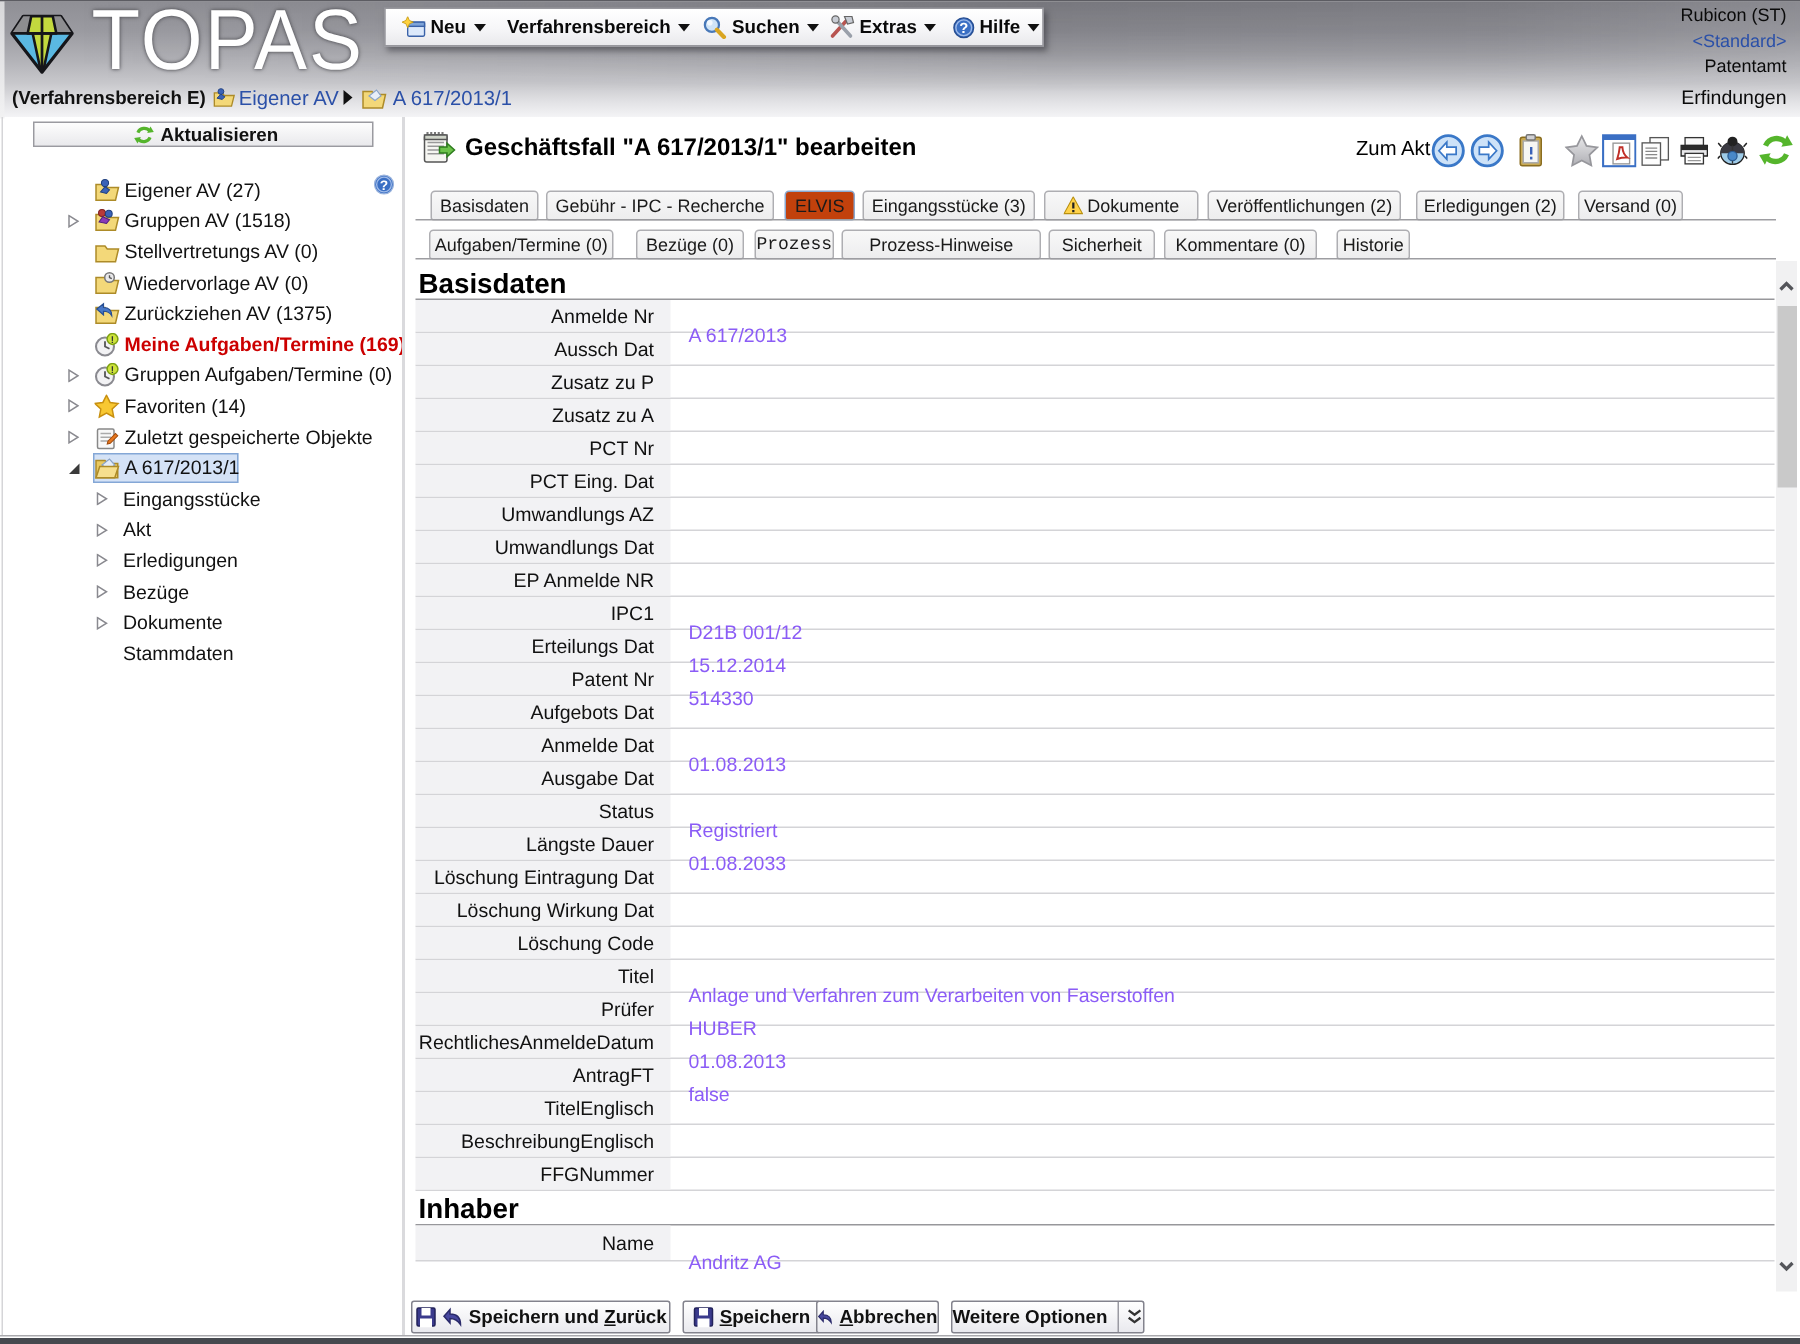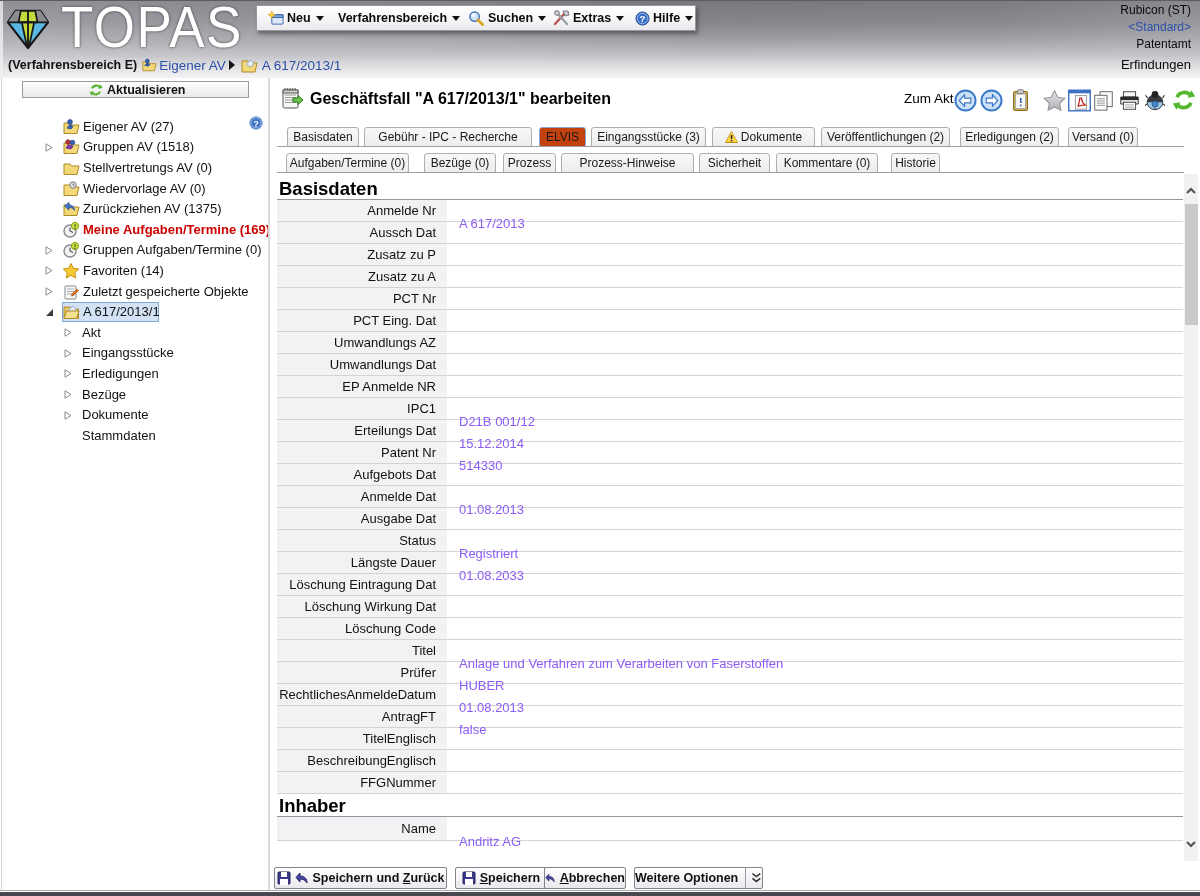--- a/index.html
+++ b/index.html
@@ -272,27 +272,27 @@
           <path d="M1 3 L7 3 L8.5 5 L15.5 5 L15.5 14.5 L1 14.5 Z" fill="#e8c860" stroke="#ad8b28"></path>
           <path d="M5 6 L10 2 L13.5 6 L9.5 9.5 Z" fill="#e4ecf8" stroke="#8aa4c8" stroke-width="0.8"></path>
           <path d="M3.5 7 L16 7 L13.5 14.5 L1 14.5 Z" fill="#f6df8e" stroke="#ad8b28"></path>
         </svg>
         <span class="ttext " style="left:47px">A 617/2013/1</span>
       </div>
       <div class="trow">
         <svg class="texp" style="left:28px" width="8" height="9" viewBox="0 0 8 9">
           <path d="M1 0.8 L7 4.5 L1 8.2 Z" fill="#fff" stroke="#8a8a90"></path>
         </svg>
+        <span class="ttext " style="left:46px">Eingangsstücke</span>
+      </div>
+      <div class="trow">
+        <svg class="texp" style="left:28px" width="8" height="9" viewBox="0 0 8 9">
+          <path d="M1 0.8 L7 4.5 L1 8.2 Z" fill="#fff" stroke="#8a8a90"></path>
+        </svg>
         <span class="ttext " style="left:46px">Akt</span>
-      </div>
-      <div class="trow">
-        <svg class="texp" style="left:28px" width="8" height="9" viewBox="0 0 8 9">
-          <path d="M1 0.8 L7 4.5 L1 8.2 Z" fill="#fff" stroke="#8a8a90"></path>
-        </svg>
-        <span class="ttext " style="left:46px">Eingangsstücke</span>
       </div>
       <div class="trow">
         <svg class="texp" style="left:28px" width="8" height="9" viewBox="0 0 8 9">
           <path d="M1 0.8 L7 4.5 L1 8.2 Z" fill="#fff" stroke="#8a8a90"></path>
         </svg>
         <span class="ttext " style="left:46px">Erledigungen</span>
       </div>
       <div class="trow">
         <svg class="texp" style="left:28px" width="8" height="9" viewBox="0 0 8 9">
           <path d="M1 0.8 L7 4.5 L1 8.2 Z" fill="#fff" stroke="#8a8a90"></path>
@@ -398,37 +398,37 @@
       <svg width="24" height="24" viewBox="0 0 24 24">
         <path d="M5 9.2 A8 8 0 0 1 18.6 7.4" fill="none" stroke="#55b52c" stroke-width="3.6"></path>
         <polygon points="15.6,9.8 23.2,8.6 19.4,2.2" fill="#55b52c"></polygon>
         <path d="M19 14.8 A8 8 0 0 1 5.4 16.6" fill="none" stroke="#55b52c" stroke-width="3.6"></path>
         <polygon points="8.4,14.2 0.8,15.4 4.6,21.8" fill="#55b52c"></polygon>
       </svg>
     </div>
 
   <div class="tabs" id="tabs1">
     <span class="tab" style="width:72px;margin-right:5px;">Basisdaten</span>
-    <span class="tab" style="width:168px;margin-right:7px;">Gebühr - IPC - Recherche</span>
+    <span class="tab" style="width:152px;margin-right:7px;">Gebühr - IPC - Recherche</span>
     <span class="tab active" style="width:47px;margin-right:5px;">ELVIS</span>
     <span class="tab" style="width:115px;margin-right:6px;">Eingangsstücke (3)</span>
     <span class="tab" style="width:103px;margin-right:6px;"><svg style="vertical-align:-2px;margin-right:3px;" width="13" height="12" viewBox="0 0 13 12">
           <polygon points="6.5,0.5 12.5,11.5 0.5,11.5" fill="#f8c838" stroke="#b89010"></polygon>
           <polygon points="6.5,1 12,11 1,11" fill="#ffd24a"></polygon>
           <rect x="5.8" y="4" width="1.5" height="4" fill="#222"></rect>
           <rect x="5.8" y="9" width="1.5" height="1.5" fill="#222"></rect>
         </svg>Dokumente</span>
     <span class="tab" style="width:129px;margin-right:10px;">Veröffentlichungen (2)</span>
     <span class="tab" style="width:99px;margin-right:9px;">Erledigungen (2)</span>
     <span class="tab" style="width:70px;">Versand (0)</span>
   </div>
   <div class="tabs" id="tabs2">
     <span class="tab" style="width:123px;margin-right:15px;">Aufgaben/Termine (0)</span>
     <span class="tab" style="width:72px;margin-right:7px;">Bezüge (0)</span>
-    <span class="tab" style="width:53px;margin-right:5px;">Prozess</span>
+    <span class="tab" style="width:53px;margin-right:5px;font-family:Liberation Mono, monospace;">Prozess</span>
     <span class="tab" style="width:133px;margin-right:5px;">Prozess-Hinweise</span>
     <span class="tab" style="width:71px;margin-right:6px;">Sicherheit</span>
     <span class="tab" style="width:102px;margin-right:13px;">Kommentare (0)</span>
     <span class="tab" style="width:49px;">Historie</span>
   </div>
   <div id="tline1"></div>
   <div id="tline2"></div>
 
   <div id="form">
       <div class="fhead">Basisdaten</div>

